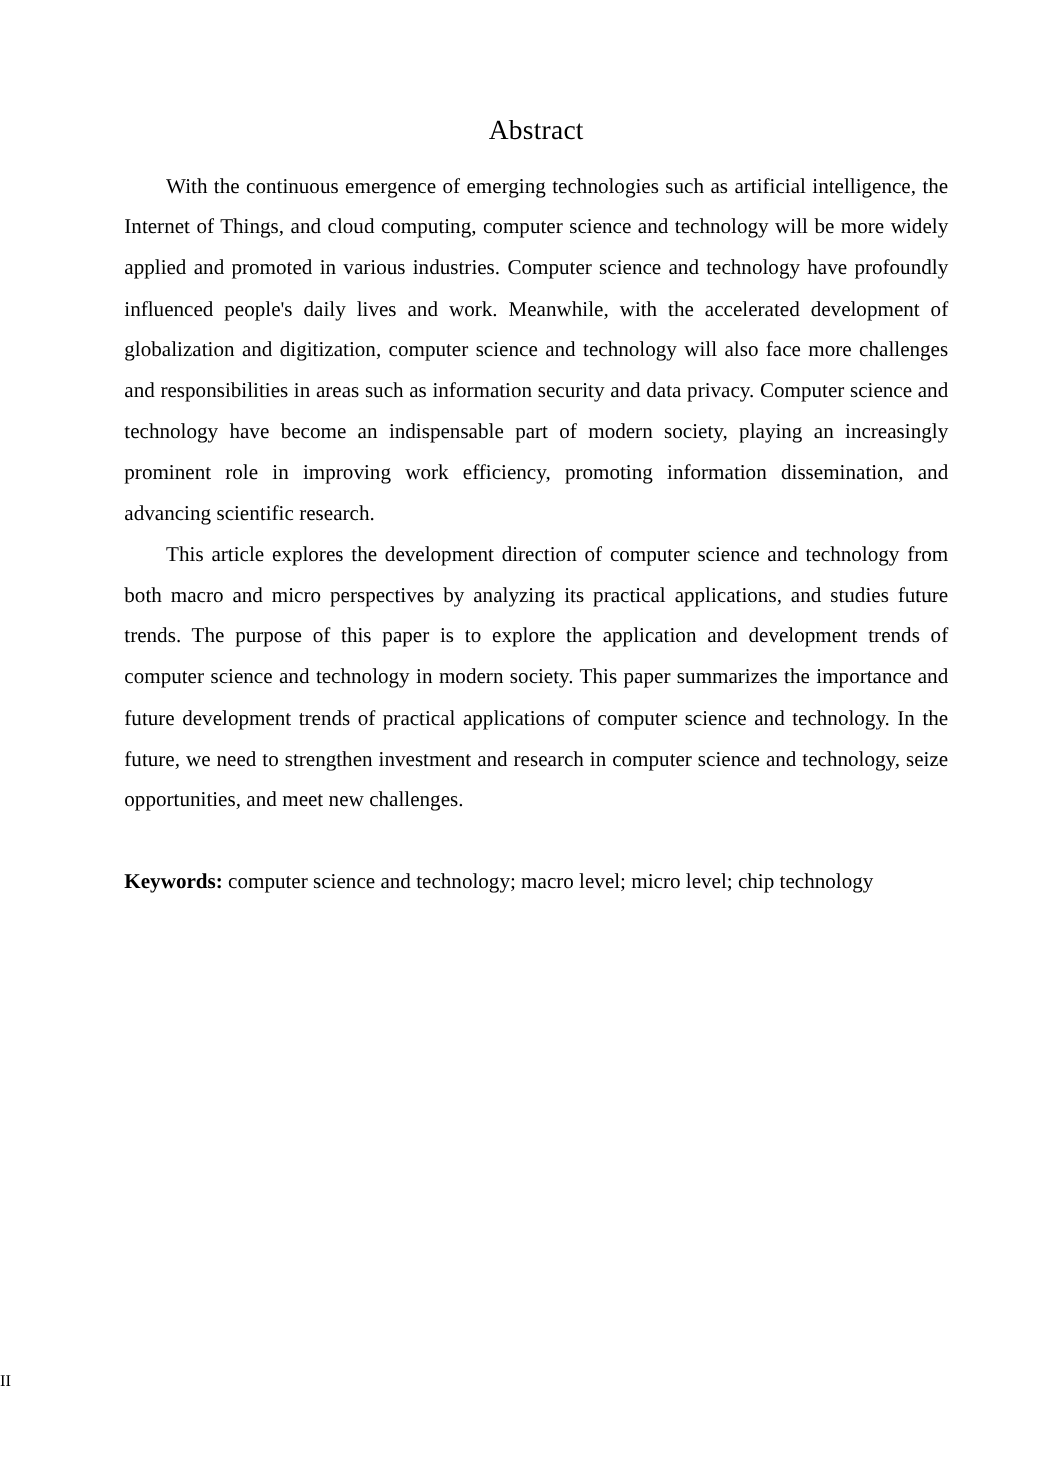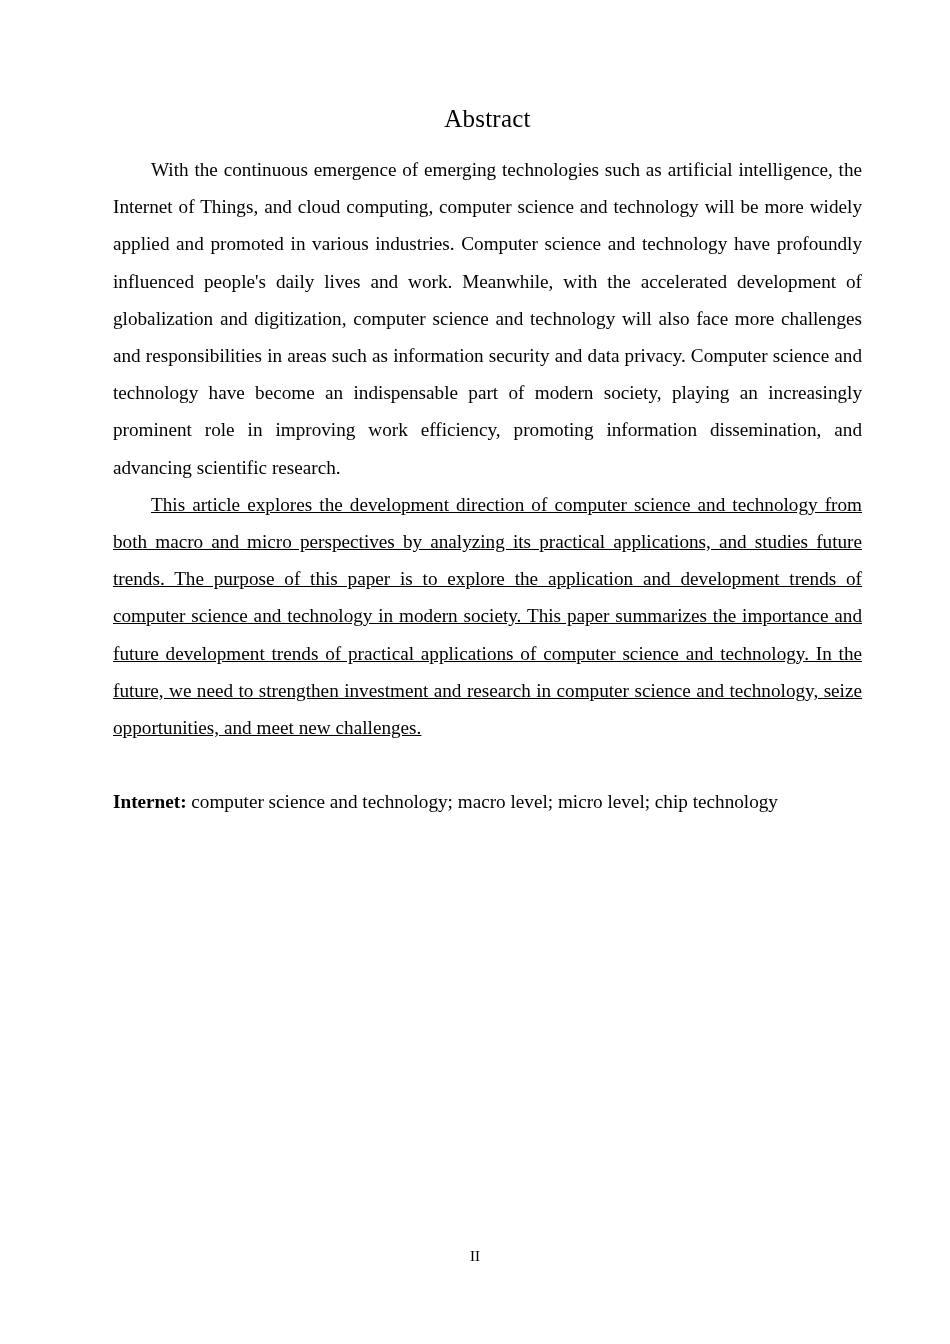--- a/index.html
+++ b/index.html
@@ -53,42 +53,41 @@
     text-align: justify;
     text-justify: inter-word;
     text-indent: 38px;
     hyphens: none;
     -webkit-hyphens: none;
     word-spacing: 0.1px;
   }
 
   p.para.last-flush {
     margin-bottom: 0;
-    text-decoration: underline;
   }
 
   .keywords {
     margin: 0;
     padding-top: 37.2px;
     font-size: 19.2px;
     line-height: 37.2px;
     text-align: left;
     text-indent: 0;
   }
 
   .keywords .kw-label {
     font-weight: bold;
   }
 
   .page-number {
     position: absolute;
     left: 0;
     top: 1246px;
     width: 950px;
-    text-align: center;
+    text-align: left;
     font-size: 15px;
     line-height: 20px;
     font-family: "Liberation Serif", "DejaVu Serif", serif;
   }
 </style>
 </head>
 <body>
 
 <div class="page">
 
@@ -96,21 +95,21 @@
 
     <h1 class="doc-title">Abstract</h1>
 
     <div class="body-block">
 
       <p class="para">With the continuous emergence of emerging technologies such as artificial intelligence, the Internet of Things, and cloud computing, computer science and technology will be more widely applied and promoted in various industries. Computer science and technology have profoundly influenced people's daily lives and work. Meanwhile, with the accelerated development of globalization and digitization, computer science and technology will also face more challenges and responsibilities in areas such as information security and data privacy. Computer science and technology have become an indispensable part of modern society, playing an increasingly prominent role in improving work efficiency, promoting information dissemination, and advancing scientific research.</p>
 
       <p class="para last-flush">This article explores the development direction of computer science and technology from both macro and micro perspectives by analyzing its practical applications, and studies future trends. The purpose of this paper is to explore the application and development trends of computer science and technology in modern society. This paper summarizes the importance and future development trends of practical applications of computer science and technology. In the future, we need to strengthen investment and research in computer science and technology, seize opportunities, and meet new challenges.</p>
 
       <p class="keywords">
-        <span class="kw-label">Internet:</span><span> </span><span>computer science and technology; macro level; micro level; chip technology</span>
+        <span class="kw-label">Keywords:</span><span> </span><span>computer science and technology; macro level; micro level; chip technology</span>
       </p>
 
     </div>
   </div>
 
   <div class="page-number">II</div>
 
 </div>
 
 </body></html>

